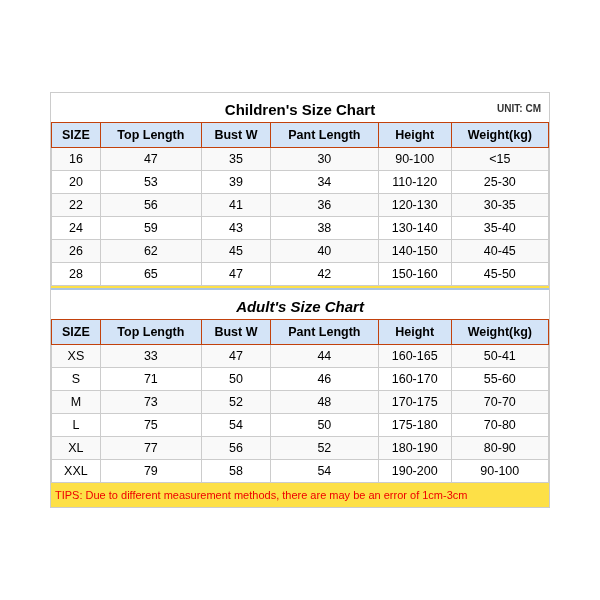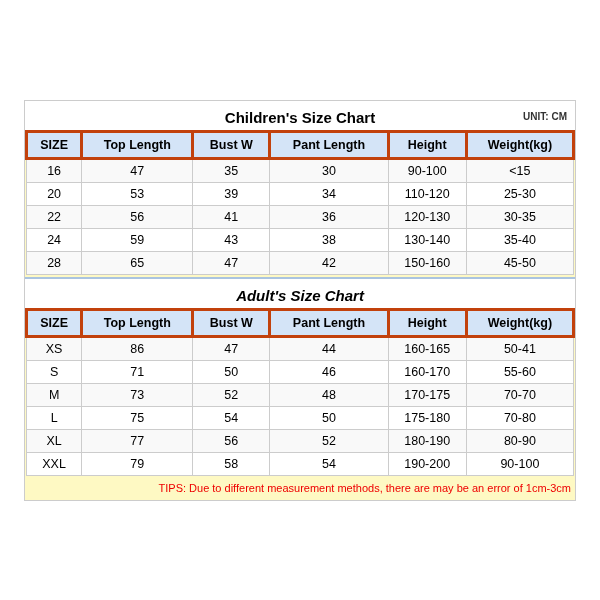--- a/index.html
+++ b/index.html
@@ -7,23 +7,23 @@
       width: 600px;
       height: 600px;
       background: #fff;
       font-family: Arial, sans-serif;
       font-size: 13px;
       display: flex;
       align-items: center;
       justify-content: center;
     }
     .container {
-      width: 552px;
+      width: 500px;
       border: 1px solid #ccc;
-      background: #fef9c3;
+      background: #fde047;
     }
     .section-title {
       text-align: center;
       font-weight: bold;
       font-size: 15px;
       padding: 8px 4px 4px;
       background: #fff;
       position: relative;
     }
     .unit-label {
@@ -33,21 +33,21 @@
       font-size: 10px;
       font-weight: bold;
       color: #333;
     }
     table {
       width: 100%;
       border-collapse: collapse;
     }
     th {
       background: #d4e4f7;
-      border: 3px solid #c2410c;
+      border: 1px solid #c2410c;
       padding: 5px 4px;
       text-align: center;
       font-weight: bold;
       font-size: 12.5px;
     }
     td {
       border: 1px solid #ccc;
       padding: 4px 4px;
       text-align: center;
       font-size: 12.5px;
@@ -55,21 +55,21 @@
     tr:nth-child(odd) td {
       background: #f9f9f9;
     }
     tr:nth-child(even) td {
       background: #fff;
     }
     .size-col {
       font-weight: normal;
     }
     .tips {
-      text-align: right;
+      text-align: left;
       padding: 6px 4px;
       font-size: 11px;
       color: #e00;
     }
   </style>
 </head>
 <body>
 
 <div class="container">
 
@@ -116,20 +116,28 @@
         </tr>
         <tr>
           <td class="size-col">24</td>
           <td>59</td>
           <td>43</td>
           <td>38</td>
           <td>130-140</td>
           <td>35-40</td>
         </tr>
         <tr>
+          <td class="size-col">26</td>
+          <td>62</td>
+          <td>45</td>
+          <td>40</td>
+          <td>140-150</td>
+          <td>40-45</td>
+        </tr>
+        <tr>
           <td class="size-col">28</td>
           <td>65</td>
           <td>47</td>
           <td>42</td>
           <td>150-160</td>
           <td>45-50</td>
         </tr>
       </tbody>
   </table>
 
@@ -144,21 +152,21 @@
         <th>Top Length</th>
         <th>Bust W</th>
         <th>Pant Length</th>
         <th>Height</th>
         <th>Weight(kg)</th>
       </tr>
     </thead>
     <tbody id="adult-tbody">
     <tr>
           <td class="size-col">XS</td>
-          <td>86</td>
+          <td>33</td>
           <td>47</td>
           <td>44</td>
           <td>160-165</td>
           <td>50-41</td>
         </tr>
         <tr>
           <td class="size-col">S</td>
           <td>71</td>
           <td>50</td>
           <td>46</td>

